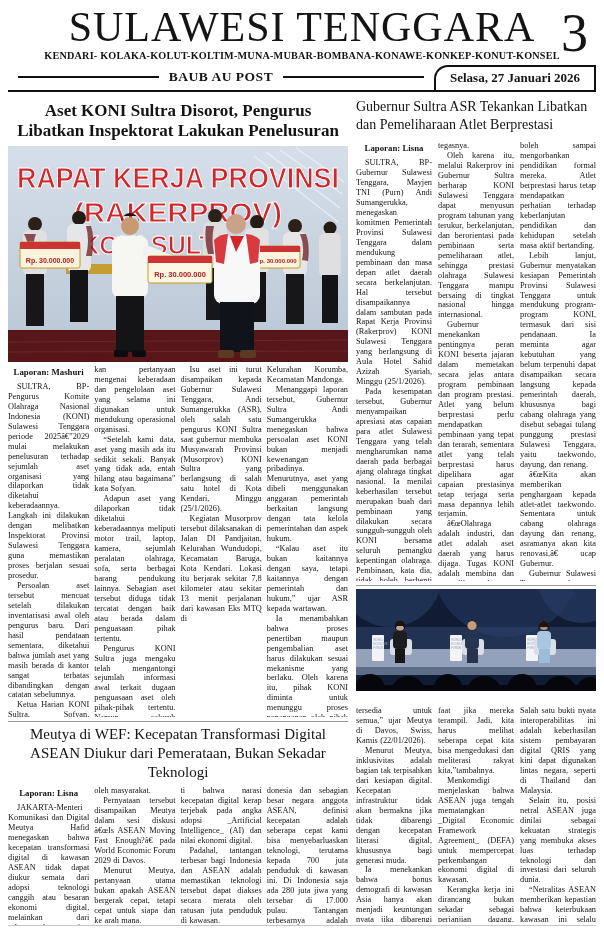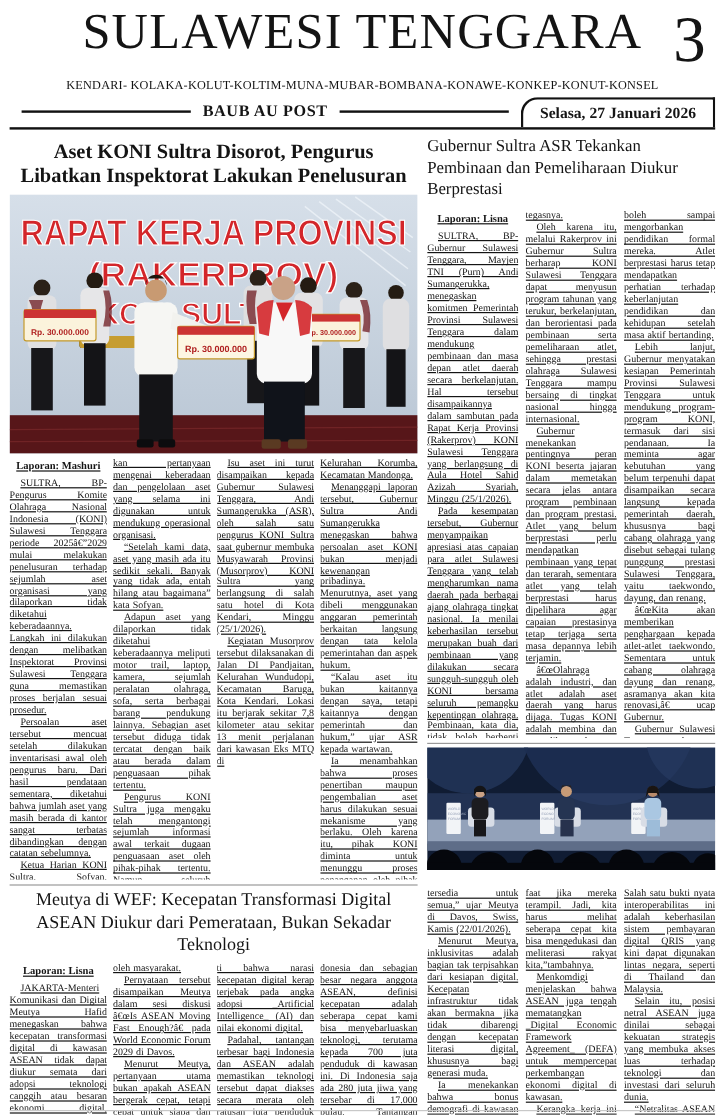--- a/index.html
+++ b/index.html
@@ -6,41 +6,41 @@
   html,body { background:#ffffff; }
   body {
     width:604px; height:929px; overflow:hidden;
     font-family:"Liberation Serif", serif; color:#141414;
   }
   .page { width:604px; height:929px; padding:0 8px; position:relative; }
 
   
   .mast-row { position:relative; text-align:center; padding-top:6px; }
   .mast-title { font-size:42px; line-height:1.02; letter-spacing:1px; white-space:nowrap; }
-  .mast-cities { font-size:10.2px; font-weight:normal; letter-spacing:0.2px; white-space:nowrap; margin-top:17px; }
+  .mast-cities { font-size:10.2px; font-weight:bold; letter-spacing:0.2px; white-space:nowrap; margin-top:1px; }
   .mast-page-num { position:absolute; right:8px; top:6px; font-size:54px; line-height:1; }
 
   .info-bar { display:flex; align-items:stretch; margin-top:4px; border-bottom:2.5px solid #111; height:27px; }
   .info-box { border:2px solid #111; border-bottom:none; font-weight:bold; font-size:13px;
               padding:3px 14px 0; white-space:nowrap; }
   .info-box.left  { border-radius:0 14px 0 0; }
   .info-box.right { border-radius:14px 0 0 0; }
   .info-rule { flex:1; align-self:center; height:2px; background:#111; margin:0 10px; }
   .paper-name { align-self:center; font-weight:bold; font-size:13.5px; letter-spacing:0.5px; white-space:nowrap; }
 
   
   main { display:flex; gap:8px; margin-top:5px; }
   .left-region  { width:340px; }
   .right-region { width:240px; }
 
   h1.headline { font-size:17px; font-weight:bold; text-align:center; line-height:1.18; margin:4px 4px 5px; }
   h2.headline { font-size:14px; font-weight:normal; line-height:1.3; margin:1px 0 7px; }
   h3.headline { font-size:15px; font-weight:normal; text-align:center; line-height:1.28; margin:3px 0 4px; }
 
-  .cols { display:flex; gap:5px; overflow:hidden;text-decoration:underline; }
+  .cols { display:flex; gap:5px; overflow:hidden; }
   .col  { flex:1; overflow:hidden; }
   .cols-a1 { height:352px; margin-top:3px; }
   .cols-a2 { height:440px; gap:6px; }
   .cols-a3l { height:140px; }
   .cols-a3r { height:216px; margin-top:15px; gap:6px; }
 
   .byline { font-size:8.8px; font-weight:bold; text-align:center; margin:2px 0 5px; }
   .para { font-size:8.3px; line-height:1.2; text-align:justify; text-indent:9px; word-spacing:0.4px; }
   .para.noindent { text-indent:0; }
 
@@ -253,21 +253,21 @@
                 <p class="para noindent">donesia dan sebagian besar negara anggota ASEAN, definisi kecepatan adalah seberapa cepat kami bisa menyebarluaskan teknologi, terutama kepada 700 juta penduduk di kawasan ini. Di Indonesia saja ada 280 juta jiwa yang tersebar di 17.000 pulau. Tantangan terbesarnya adalah memastikan teknologi</p>
               </div>
           </div>
         </div>
       </article>
     </section>
 
     <section class="right-region">
 
       <article>
-        <h2 class="headline">Gubernur Sultra ASR Tekankan Pembinaan dan Pemeliharaan Diukur Berprestasi</h2>
+        <h2 class="headline">Gubernur Sultra ASR Tekankan Libatkan dan Pemeliharaan Atlet Berprestasi</h2>
         <div class="cols cols-a2">
           <div class="col">
             <div class="byline">Laporan: Lisna</div>
             <div>
                 <p class="para">SULTRA, BP- Gubernur Sulawesi Tenggara, Mayjen TNI (Purn) Andi Sumangerukka, menegaskan komitmen Pemerintah Provinsi Sulawesi Tenggara dalam mendukung pembinaan dan masa depan atlet daerah secara berkelanjutan. Hal tersebut disampaikannya dalam sambutan pada Rapat Kerja Provinsi (Rakerprov) KONI Sulawesi Tenggara yang berlangsung di Aula Hotel Sahid Azizah Syariah, Minggu (25/1/2026).</p>
                 <p class="para">Pada kesempatan tersebut, Gubernur menyampaikan apresiasi atas capaian para atlet Sulawesi Tenggara yang telah mengharumkan nama daerah pada berbagai ajang olahraga tingkat nasional. Ia menilai keberhasilan tersebut merupakan buah dari pembinaan yang dilakukan secara sungguh-sungguh oleh KONI bersama seluruh pemangku kepentingan olahraga. Pembinaan, kata dia, tidak boleh berhenti pada pencapaian prestasi semata, tetapi harus diikuti dengan perhatian terhadap masa depan atlet,â€</p>
               </div>
           </div>
           <div class="col">
             <div>

